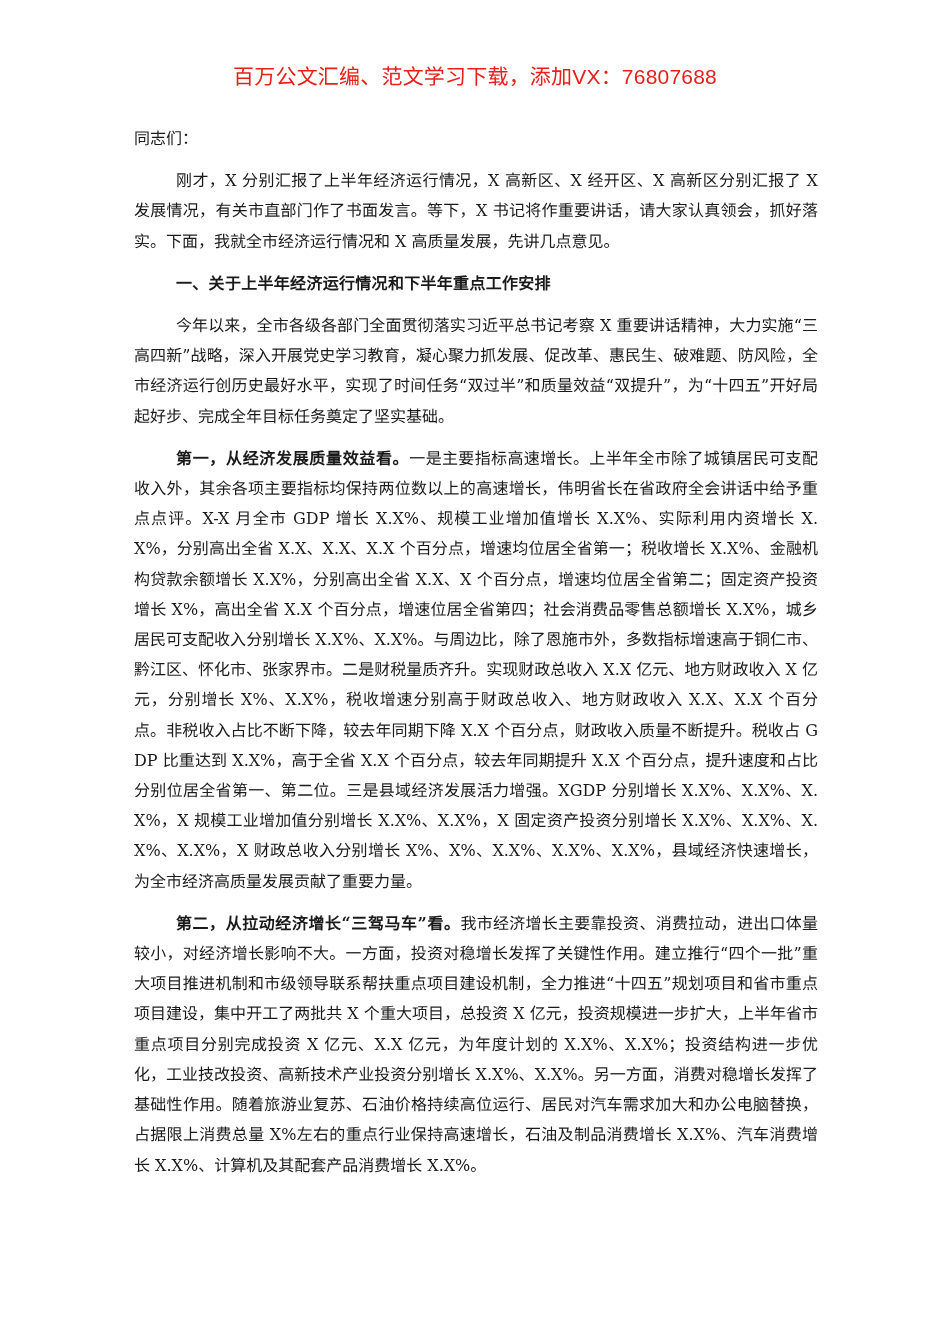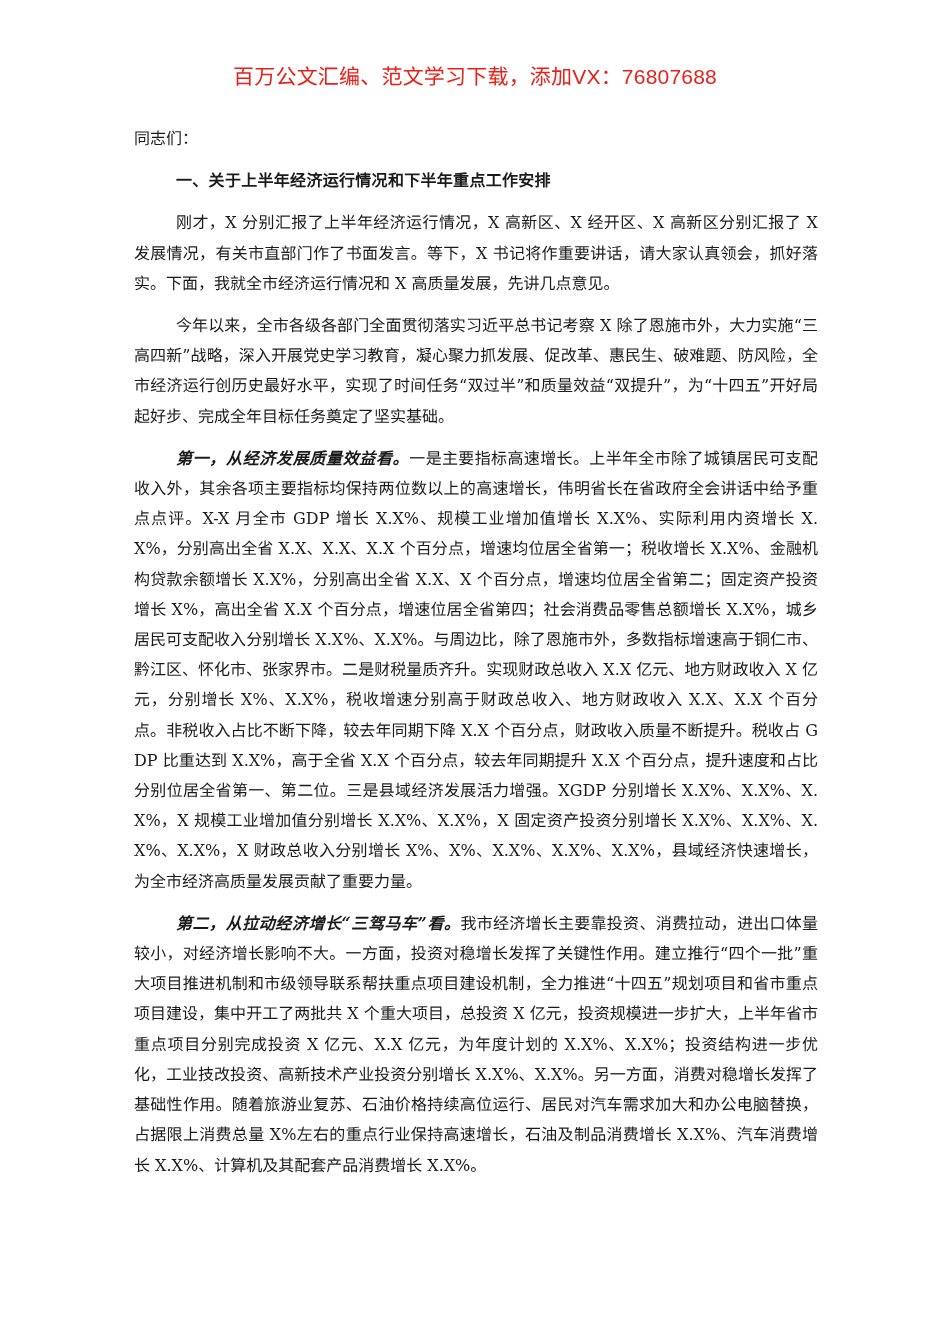--- a/index.html
+++ b/index.html
@@ -85,41 +85,40 @@
   p.section-heading {
     text-indent: 42px;
     font-weight: bold;
     letter-spacing: 0.3px;
   }
 
   
   .lead {
     font-weight: bold;
     letter-spacing: 0.3px;
-    font-style: italic;
   }
 </style>
 </head>
 <body>
 
 <div class="page">
 
   <div class="promo-banner" style="color: rgb(232, 32, 26);">
     <span class="promo-text">百万公文汇编、范文学习下载，添加VX：76807688</span>
   </div>
 
   <div class="doc-body">
 
     <p class="para salutation">同志们：</p>
 
+    <p class="para indent">刚才，X 分别汇报了上半年经济运行情况，X 高新区、X 经开区、X 高新区分别汇报了 X 发展情况，有关市直部门作了书面发言。等下，X 书记将作重要讲话，请大家认真领会，抓好落实。下面，我就全市经济运行情况和 X 高质量发展，先讲几点意见。</p>
+
     <p class="para section-heading">一、关于上半年经济运行情况和下半年重点工作安排</p>
 
-    <p class="para indent">刚才，X 分别汇报了上半年经济运行情况，X 高新区、X 经开区、X 高新区分别汇报了 X 发展情况，有关市直部门作了书面发言。等下，X 书记将作重要讲话，请大家认真领会，抓好落实。下面，我就全市经济运行情况和 X 高质量发展，先讲几点意见。</p>
-
-    <p class="para indent">今年以来，全市各级各部门全面贯彻落实习近平总书记考察 X 除了恩施市外，大力实施“三高四新”战略，深入开展党史学习教育，凝心聚力抓发展、促改革、惠民生、破难题、防风险，全市经济运行创历史最好水平，实现了时间任务“双过半”和质量效益“双提升”，为“十四五”开好局起好步、完成全年目标任务奠定了坚实基础。</p>
+    <p class="para indent">今年以来，全市各级各部门全面贯彻落实习近平总书记考察 X 重要讲话精神，大力实施“三高四新”战略，深入开展党史学习教育，凝心聚力抓发展、促改革、惠民生、破难题、防风险，全市经济运行创历史最好水平，实现了时间任务“双过半”和质量效益“双提升”，为“十四五”开好局起好步、完成全年目标任务奠定了坚实基础。</p>
 
     <p class="para indent">
       <span class="lead">第一，从经济发展质量效益看。</span><span>一是主要指标高速增长。上半年全市除了城镇居民可支配收入外，其余各项主要指标均保持两位数以上的高速增长，伟明省长在省政府全会讲话中给予重点点评。X-X 月全市 GDP 增长 X.X%、规模工业增加值增长 X.X%、实际利用内资增长 X.X%，分别高出全省 X.X、X.X、X.X 个百分点，增速均位居全省第一；税收增长 X.X%、金融机构贷款余额增长 X.X%，分别高出全省 X.X、X 个百分点，增速均位居全省第二；固定资产投资增长 X%，高出全省 X.X 个百分点，增速位居全省第四；社会消费品零售总额增长 X.X%，城乡居民可支配收入分别增长 X.X%、X.X%。与周边比，除了恩施市外，多数指标增速高于铜仁市、黔江区、怀化市、张家界市。二是财税量质齐升。实现财政总收入 X.X 亿元、地方财政收入 X 亿元，分别增长 X%、X.X%，税收增速分别高于财政总收入、地方财政收入 X.X、X.X 个百分点。非税收入占比不断下降，较去年同期下降 X.X 个百分点，财政收入质量不断提升。税收占 GDP 比重达到 X.X%，高于全省 X.X 个百分点，较去年同期提升 X.X 个百分点，提升速度和占比分别位居全省第一、第二位。三是县域经济发展活力增强。XGDP 分别增长 X.X%、X.X%、X.X%，X 规模工业增加值分别增长 X.X%、X.X%，X 固定资产投资分别增长 X.X%、X.X%、X.X%、X.X%，X 财政总收入分别增长 X%、X%、X.X%、X.X%、X.X%，县域经济快速增长，为全市经济高质量发展贡献了重要力量。</span>
     </p>
 
     <p class="para indent">
       <span class="lead">第二，从拉动经济增长“三驾马车”看。</span><span>我市经济增长主要靠投资、消费拉动，进出口体量较小，对经济增长影响不大。一方面，投资对稳增长发挥了关键性作用。建立推行“四个一批”重大项目推进机制和市级领导联系帮扶重点项目建设机制，全力推进“十四五”规划项目和省市重点项目建设，集中开工了两批共 X 个重大项目，总投资 X 亿元，投资规模进一步扩大，上半年省市重点项目分别完成投资 X 亿元、X.X 亿元，为年度计划的 X.X%、X.X%；投资结构进一步优化，工业技改投资、高新技术产业投资分别增长 X.X%、X.X%。另一方面，消费对稳增长发挥了基础性作用。随着旅游业复苏、石油价格持续高位运行、居民对汽车需求加大和办公电脑替换，占据限上消费总量 X%左右的重点行业保持高速增长，石油及制品消费增长 X.X%、汽车消费增长 X.X%、计算机及其配套产品消费增长 X.X%。</span>
     </p>
 
   </div>

